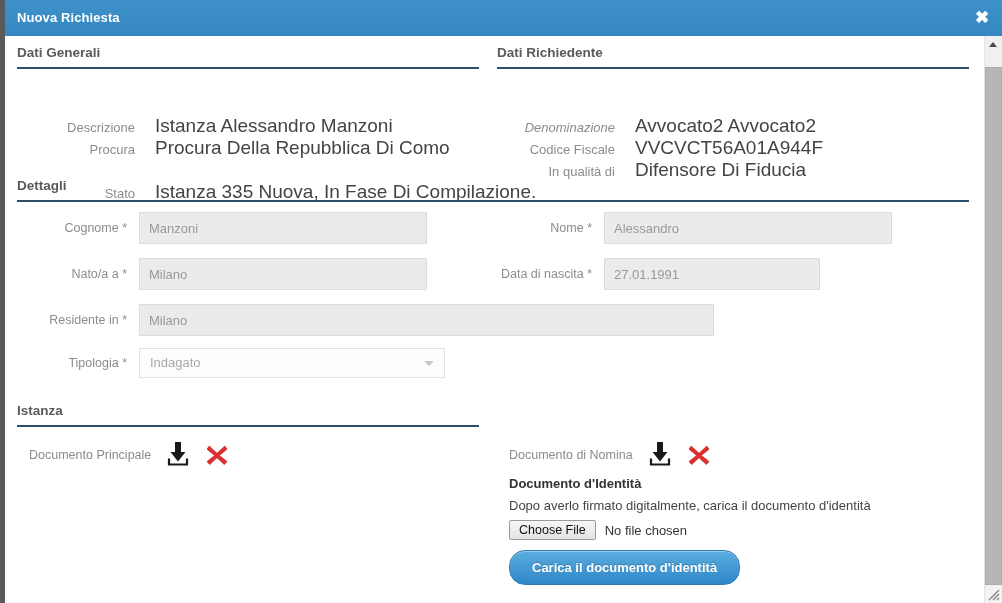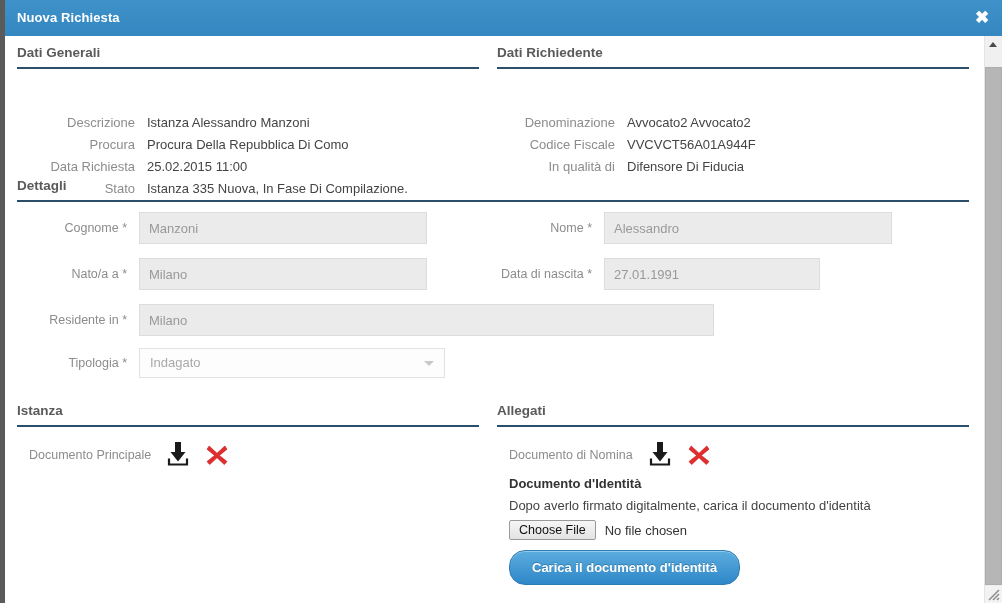--- a/index.html
+++ b/index.html
@@ -97,23 +97,23 @@
     align-items: baseline;
   }
   .kv-label {
     color: #8c8c8c;
     font-size: 13px;
     text-align: right;
     white-space: nowrap;
   }
   .kv-value {
     color: #444;
-    font-size: 13px;
-    white-space: nowrap;
-    margin-left: 12px;
+    font-size: 19px;
+    white-space: nowrap;
+    margin-left: 20px;
   }
 
   
   .frow {
     position: absolute;
     display: flex;
     align-items: center;
   }
   .flabel {
     color: #8c8c8c;
@@ -289,36 +289,32 @@
     </div>
 
     <div class="kv" style="left:12px; top:79px;">
       <div class="kv-label" style="width:118px;">Descrizione</div>
       <div class="kv-value">Istanza Alessandro Manzoni</div>
     </div>
     <div class="kv" style="left:12px; top:101px;">
       <div class="kv-label" style="width:118px;">Procura</div>
       <div class="kv-value">Procura Della Repubblica Di Como</div>
     </div>
-    <div class="kv" style="left:12px; top:123px;">
-      <div class="kv-label" style="width:118px;">Data Richiesta</div>
-      <div class="kv-value">25.02.2015 11:00</div>
-    </div>
     <div class="kv" style="left:12px; top:145px;">
       <div class="kv-label" style="width:118px;">Stato</div>
       <div class="kv-value">Istanza 335 Nuova, In Fase Di Compilazione.</div>
     </div>
 
     <div class="sec" style="left:492px; top:9px; width:472px;">
       <div class="sec-title">Dati Richiedente</div>
       <div class="sec-rule"></div>
     </div>
 
     <div class="kv" style="left:492px; top:79px;">
-      <div class="kv-label" style="width:118px;">Denominazione</div>
+      <div class="kv-label" style="width:118px;font-style:italic;">Denominazione</div>
       <div class="kv-value">Avvocato2 Avvocato2</div>
     </div>
     <div class="kv" style="left:492px; top:101px;">
       <div class="kv-label" style="width:118px;">Codice Fiscale</div>
       <div class="kv-value">VVCVCT56A01A944F</div>
     </div>
     <div class="kv" style="left:492px; top:123px;">
       <div class="kv-label" style="width:118px;">In qualità di</div>
       <div class="kv-value">Difensore Di Fiducia</div>
     </div>
@@ -376,24 +372,20 @@
         </svg>
       </span>
       <span class="icon-gap"></span>
       <span class="icon-btn">
         <svg width="24" height="24" viewBox="0 0 24 24" aria-hidden="true">
           <path d="M4.2 3 L12 10.3 L19.8 3 L22 6.2 L14.4 12.4 L22 18.6 L19.3 21.6 L12 14.7 L4.7 21.6 L2 18.6 L9.6 12.4 L2 6.2 Z" fill="#e12d2d" stroke="#c01515" stroke-width="0.6" stroke-linejoin="round"></path>
         </svg>
       </span>
     </div>
 
-    <div class="sec" style="left:492px; top:367px; width:472px;">
-      <div class="sec-title">Allegati</div>
-      <div class="sec-rule"></div>
-    </div>
 
     <div class="docrow" style="left:504px; top:405px;">
       <div class="doclabel">Documento di Nomina</div>
       <span class="icon-btn">
         <svg width="26" height="27" viewBox="0 0 26 27" aria-hidden="true">
           <rect x="10" y="1" width="6" height="11" fill="#1a1a1a"></rect>
           <polygon points="5.5,11 20.5,11 13,20.5" fill="#1a1a1a"></polygon>
           <path d="M4 17.5 L4 23.5 L22 23.5 L22 17.5" fill="none" stroke="#1a1a1a" stroke-width="2.2"></path>
         </svg>
       </span>

